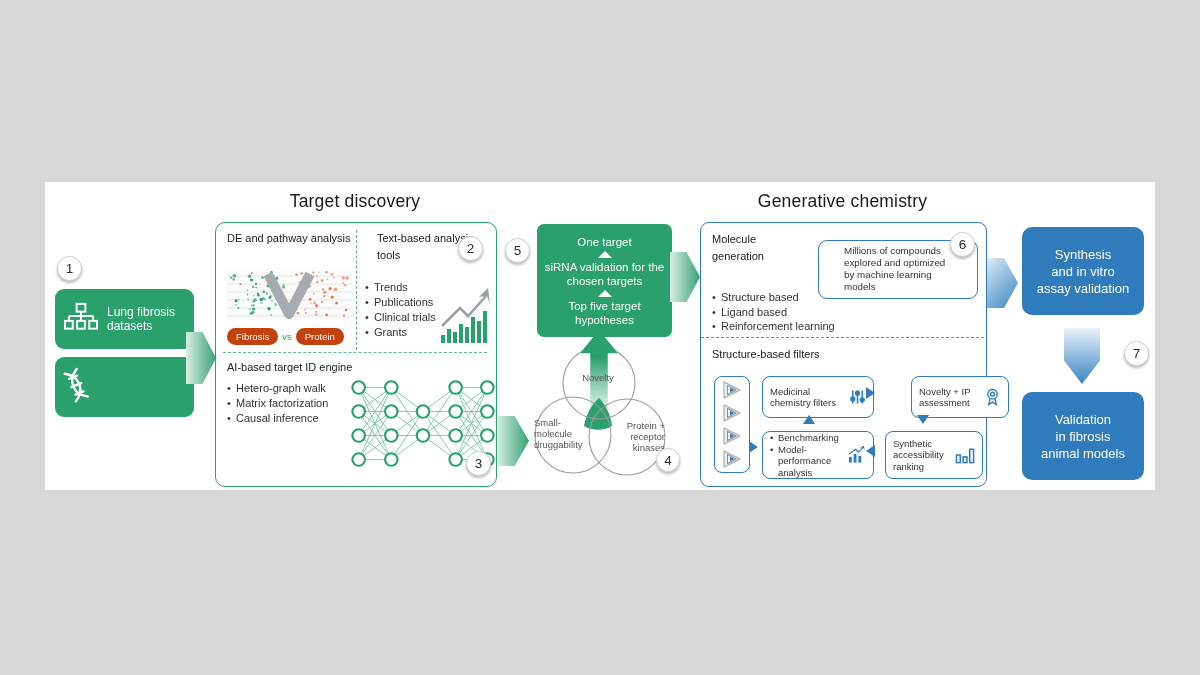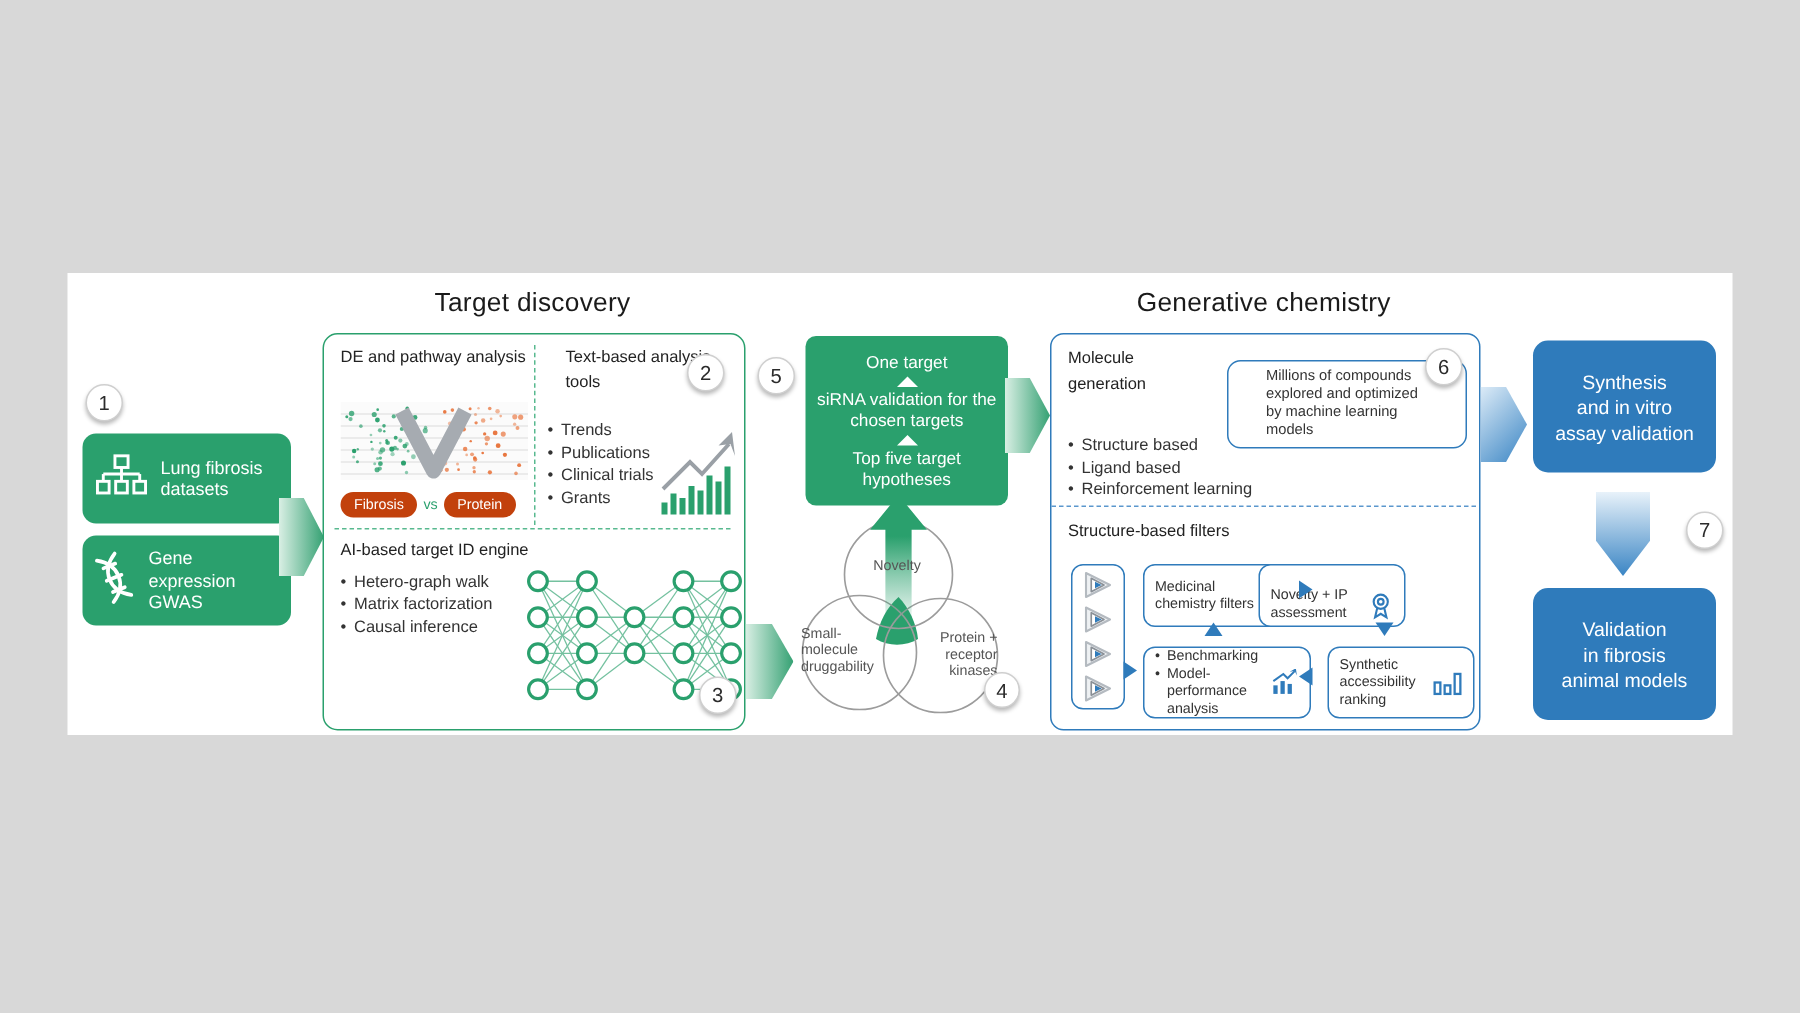--- a/index.html
+++ b/index.html
@@ -84,21 +84,20 @@
 <div class="abs gbox" style="left:55px;top:357px;width:122px;height:60px;">
   <span style="transform:rotate(-22deg);display:inline-block;">
     <svg width="26" height="34" viewBox="0 0 24 32" fill="none" stroke="#ffffff" stroke-width="2.3" stroke-linecap="round">
       <path d="M6,2 C18,9 18,23 6,30"></path>
       <path d="M18,2 C6,9 6,23 18,30"></path>
       <line x1="8" y1="8" x2="16" y2="8"></line>
       <line x1="7" y1="16" x2="17" y2="16"></line>
       <line x1="8" y1="24" x2="16" y2="24"></line>
     </svg>
   </span>
-  <span class="lbl">Gene expression GWAS</span>
 </div>
 
 <div class="abs pent-r grad-g" style="left:186px;top:332px;width:30px;height:52px;"></div>
 
 <div class="abs tdbox" style="left:215px;top:222px;width:280px;height:263px;"></div>
 <div class="abs dash-v" style="left:356px;top:230px;height:120px;"></div>
 <div class="abs dash-h" style="left:223px;top:352px;width:264px;"></div>
 
 <div class="abs panel-title" style="left:227px;top:230px;width:130px;">DE and pathway analysis</div>
 
@@ -421,21 +420,21 @@
   <svg width="17" height="18" viewBox="0 0 18 18" stroke="#2f7bbb" stroke-width="1.6" fill="#2f7bbb">
     <line x1="4" y1="2" x2="4" y2="16"></line>
       <circle cx="4" cy="11" r="2"></circle>
     <line x1="9" y1="2" x2="9" y2="16"></line>
       <circle cx="9" cy="5" r="2"></circle>
     <line x1="14" y1="2" x2="14" y2="16"></line>
       <circle cx="14" cy="12" r="2"></circle>
   </svg>
 </div>
 
-<div class="abs fbox" style="left:839px;top:376px;width:82px;height:34px;align-items:flex-end;">
+<div class="abs fbox" style="left:911px;top:376px;width:82px;height:34px;">
   <span class="txt" style="width:52px;">Novelty + IP assessment</span>
   <svg width="17" height="20" viewBox="0 0 18 20" fill="none" stroke="#2f7bbb" stroke-width="1.5">
     <circle cx="9" cy="7" r="5"></circle>
       <circle cx="9" cy="7" r="2"></circle>
     <path d="M6.5,11.5 L5,18 L9,15.5 L13,18 L11.5,11.5"></path>
   </svg>
 </div>
 
 <div class="abs fbox" style="left:885px;top:431px;width:82px;height:40px;">
   <span class="txt" style="width:50px;">Synthetic accessibility ranking</span>

